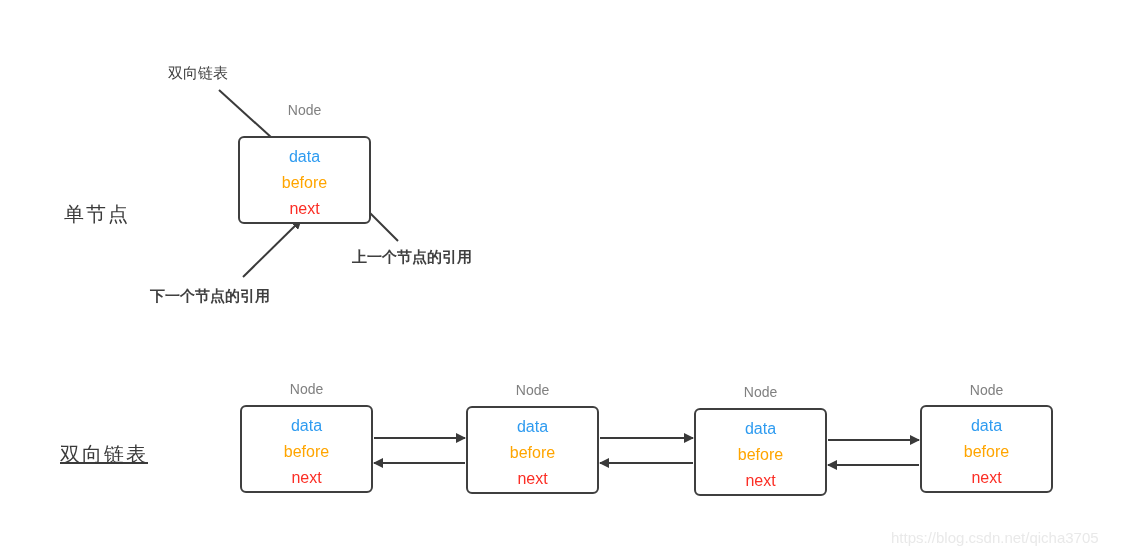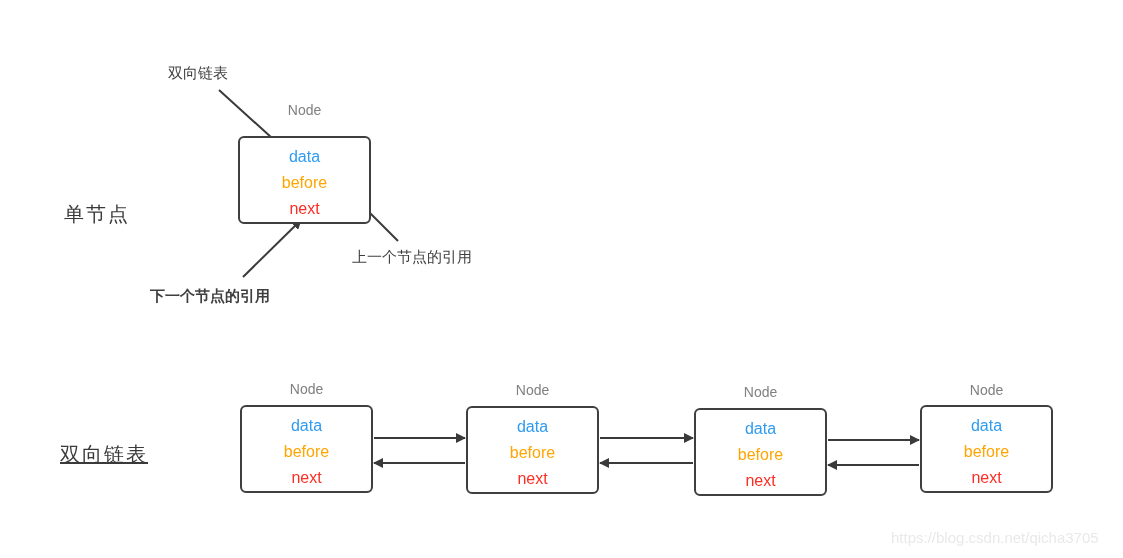--- a/index.html
+++ b/index.html
@@ -101,21 +101,21 @@
   <div class="annotation" style="left:168px; top:64px;">双向链表</div>
 
   <div class="node-title" style="left:238px; top:102px;">Node</div>
 
   <div class="node-box" style="left:238px; top:136px;">
     <div class="node-field" style="color: rgb(46, 155, 240);">data</div>
     <div class="node-field" style="color: rgb(255, 165, 0);">before</div>
     <div class="node-field" style="color: rgb(251, 46, 37);">next</div>
   </div>
 
-  <div class="annotation" style="left:352px; top:248px;">上一个节点的引用</div>
+  <div class="annotation" style="left:352px; top:248px;font-weight:bold;">上一个节点的引用</div>
 
   <div class="annotation" style="left:150px; top:287px;font-weight:bold;">下一个节点的引用</div>
 
   <div class="section-label" style="left:60px; top:441px;text-decoration:underline;">双向链表</div>
 
   <div class="node-title" style="left:240px; top:381px;">Node</div>
   <div class="node-box" style="left:240px; top:405px;">
     <div class="node-field" style="color: rgb(46, 155, 240);">data</div>
     <div class="node-field" style="color: rgb(255, 165, 0);">before</div>
     <div class="node-field" style="color: rgb(251, 46, 37);">next</div>

